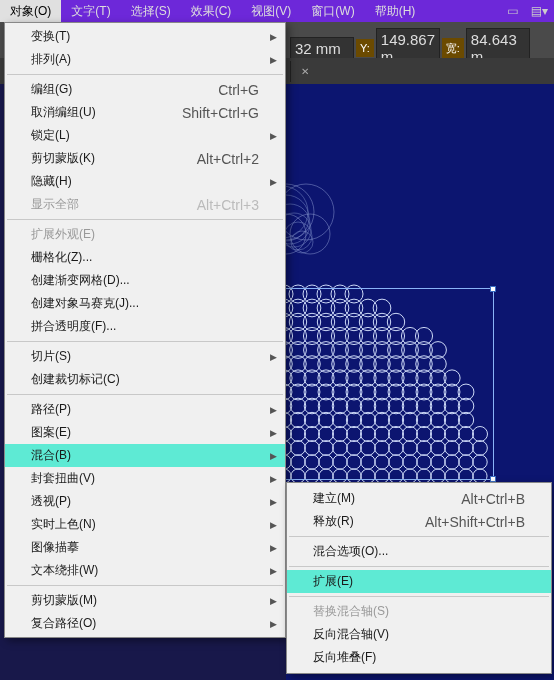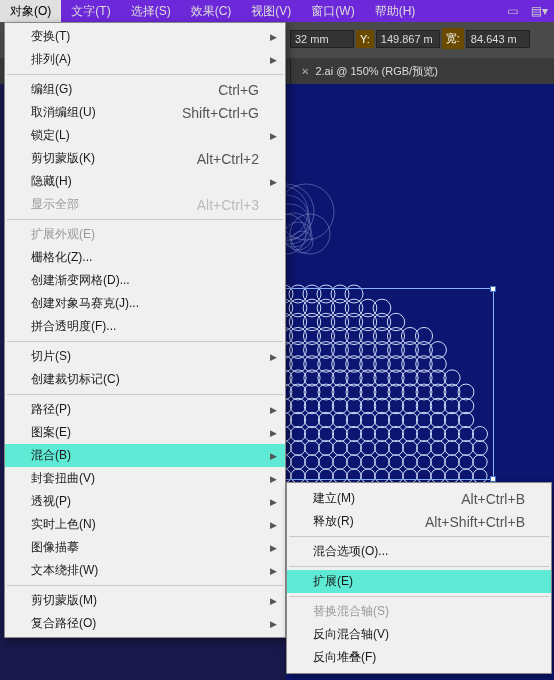--- a/index.html
+++ b/index.html
@@ -43,21 +43,21 @@
   background: #6b4a00;
   color: #fff;
   padding: 3px 4px;
   font-size: 11px;
 }
 .ctl-input {
   background: #333;
   color: #ddd;
   border: 1px solid #222;
   padding: 2px 4px;
-  font-size: 11px;
+  font-size: 15px;
   width: 64px;
 }
 
 .tab-bar {
   height: 26px;
   background: #3a3a3a;
   display: flex;
   align-items: center;
   padding-left: 290px;
 }
@@ -348,21 +348,20 @@
     <span class="ctl-label">Y:</span>
     <span class="ctl-input">149.867 m</span>
     <span class="ctl-label">宽:</span>
     <span class="ctl-input">84.643 m</span>
   </div>
 </div>
 
 <div class="tab-bar">
   <div class="tab">
     <span class="tab-close">✕</span>
-    <span>2.ai @ 150% (RGB/预览)</span>
   </div>
 </div>
 
 <div class="dropdown" id="main-menu">
     <div class="dm-item">
       <span>变换(T)</span>
       <span class="dm-arrow">▶</span>
     </div>
     <div class="dm-item">
       <span>排列(A)</span>

